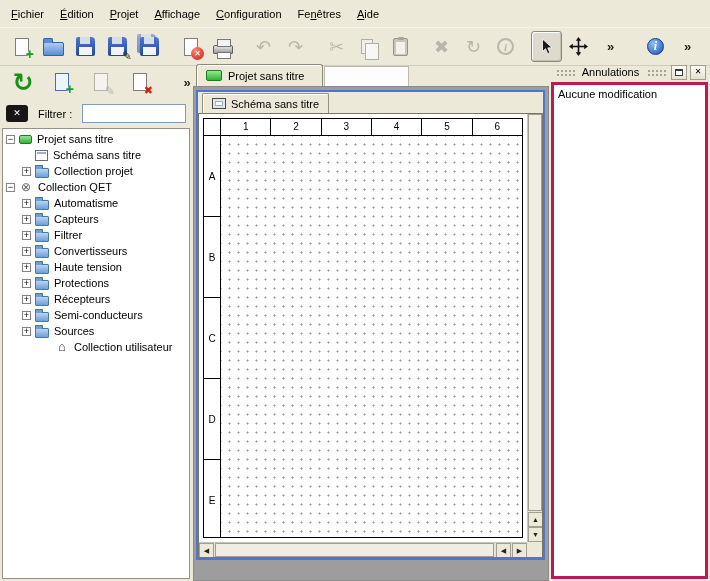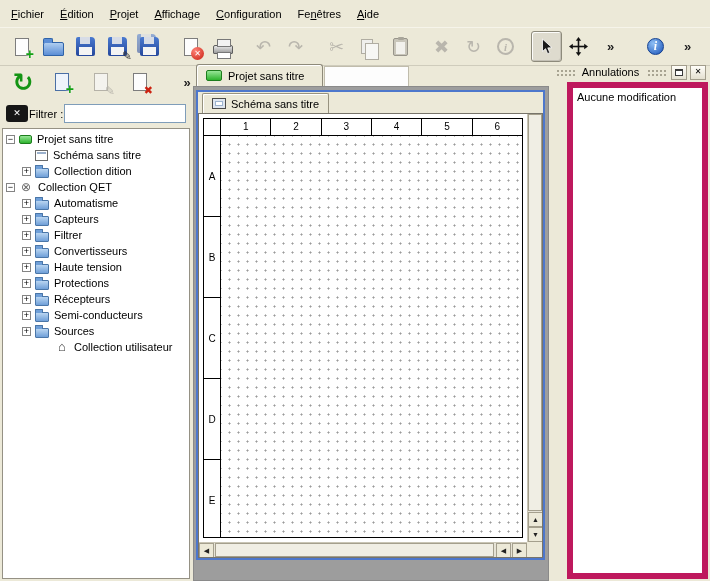--- a/index.html
+++ b/index.html
@@ -57,21 +57,21 @@
   .grip8 { width:9px; align-self:stretch; background-image:radial-gradient(#a8a492 1px, transparent 1.1px); background-size:4px 4px; background-position:1px 3px; flex:none; }
   .gripflex { flex:1; align-self:stretch; margin:4px 2px; background-image:radial-gradient(#a8a492 1px, transparent 1.1px); background-size:4px 4px; background-position:1px 1px; }
   .dock-title-label { white-space:nowrap; padding:0 2px; }
   .wbtn { width:16px; height:15px; border:1px solid #a29d8c; background:linear-gradient(#fffef9,#e4e0d0); display:flex; align-items:center; justify-content:center; flex:none; }
   .float-glyph { width:8px; height:7px; border:1px solid #3a3a3a; border-top-width:2px; background:#fff; display:inline-block; }
   .close-glyph::before { content:"\2715"; font-size:8px; line-height:1; }
 
   .dock-toolbar { display:flex; align-items:center; gap:8px; padding:3px 6px; height:40px; flex:none; }
   .dtb { width:30px; height:30px; }
 
-  .filter-row { display:flex; align-items:center; gap:1px; padding:2px 4px 5px 4px; flex:none; }
+  .filter-row { display:flex; align-items:center; gap:10px; padding:2px 4px 5px 4px; flex:none; }
   .clear-btn { width:22px; height:17px; background:#161616; border-radius:3px; display:flex; align-items:center; justify-content:center; flex:none; }
   .clear-btn::before { content:"\2715"; color:#fff; font-size:9px; line-height:1; }
   .filter-label { white-space:nowrap; }
   .filter-input { flex:1; min-width:0; height:19px; border:1px solid #7f9db9; background:#fff; font-family:inherit; font-size:11px; padding:1px 3px; }
 
   .tree { flex:1; background:#fff; border:1px solid #959184; overflow:hidden; padding-top:2px; }
   .trow { display:flex; align-items:center; height:16px; white-space:nowrap; }
   .expander { width:9px; height:9px; border:1px solid #848484; background:#fff; font-size:9px; line-height:7px; text-align:center; margin-right:4px; flex:none; }
   .ti { display:inline-block; margin-right:4px; flex:none; }
   .ti-project { width:13px; height:9px; background:linear-gradient(#98e698,#2eb42e); border:1px solid #1d7d1d; border-radius:2px; }
@@ -119,21 +119,21 @@
   .vs-up { left:0; bottom:15px; } .vs-up::before { content:"\25B2"; }
   .vs-down { left:0; bottom:0; } .vs-down::before { content:"\25BC"; }
   .hscroll { position:absolute; left:0; bottom:0; right:15px; height:15px; background:#e6e3d6; border-top:1px solid #c9c5b5; }
   .hthumb { position:absolute; top:0; left:16px; right:33px; height:14px; background:#f0eee4; border:1px solid #a49f8d; }
   .hs-left { left:0; top:0; } .hs-left::before { content:"\25C0"; }
   .hs-r1 { right:16px; top:0; } .hs-r1::before { content:"\25C0"; }
   .hs-r2 { right:0; top:0; } .hs-r2::before { content:"\25B6"; }
   .scroll-corner { position:absolute; right:0; bottom:0; width:15px; height:15px; background:#ece9d8; }
 
   
-  .undo-panel { flex:1; background:#fff; border:6px solid #be185d; padding:3px 4px; overflow:hidden;margin-left:16px; }
+  .undo-panel { flex:1; background:#fff; border:3px solid #be185d; padding:3px 4px; overflow:hidden; }
 </style>
 </head>
 <body>
 
 <div class="menubar">
     <div class="menu-item"><u>F</u>ichier</div>
     <div class="menu-item"><u>É</u>dition</div>
     <div class="menu-item"><u>P</u>rojet</div>
     <div class="menu-item"><u>A</u>ffichage</div>
     <div class="menu-item"><u>C</u>onfiguration</div>
@@ -310,21 +310,21 @@
         <span class="ti ti-project"></span>
         <span class="tlabel">Projet sans titre</span>
       </div>
       <div class="trow" style="padding-left: 32px;">
         <span class="ti ti-schema"></span>
         <span class="tlabel">Schéma sans titre</span>
       </div>
       <div class="trow" style="padding-left: 19px;">
         <span class="expander">+</span>
         <span class="ti ti-folder"></span>
-        <span class="tlabel">Collection dition</span>
+        <span class="tlabel">Collection projet</span>
       </div>
       <div class="trow" style="padding-left: 3px;">
         <span class="expander">−</span>
         <span class="ti ti-qet"></span>
         <span class="tlabel">Collection QET</span>
       </div>
       <div class="trow" style="padding-left: 19px;">
         <span class="expander">+</span>
         <span class="ti ti-folder"></span>
         <span class="tlabel">Automatisme</span>

